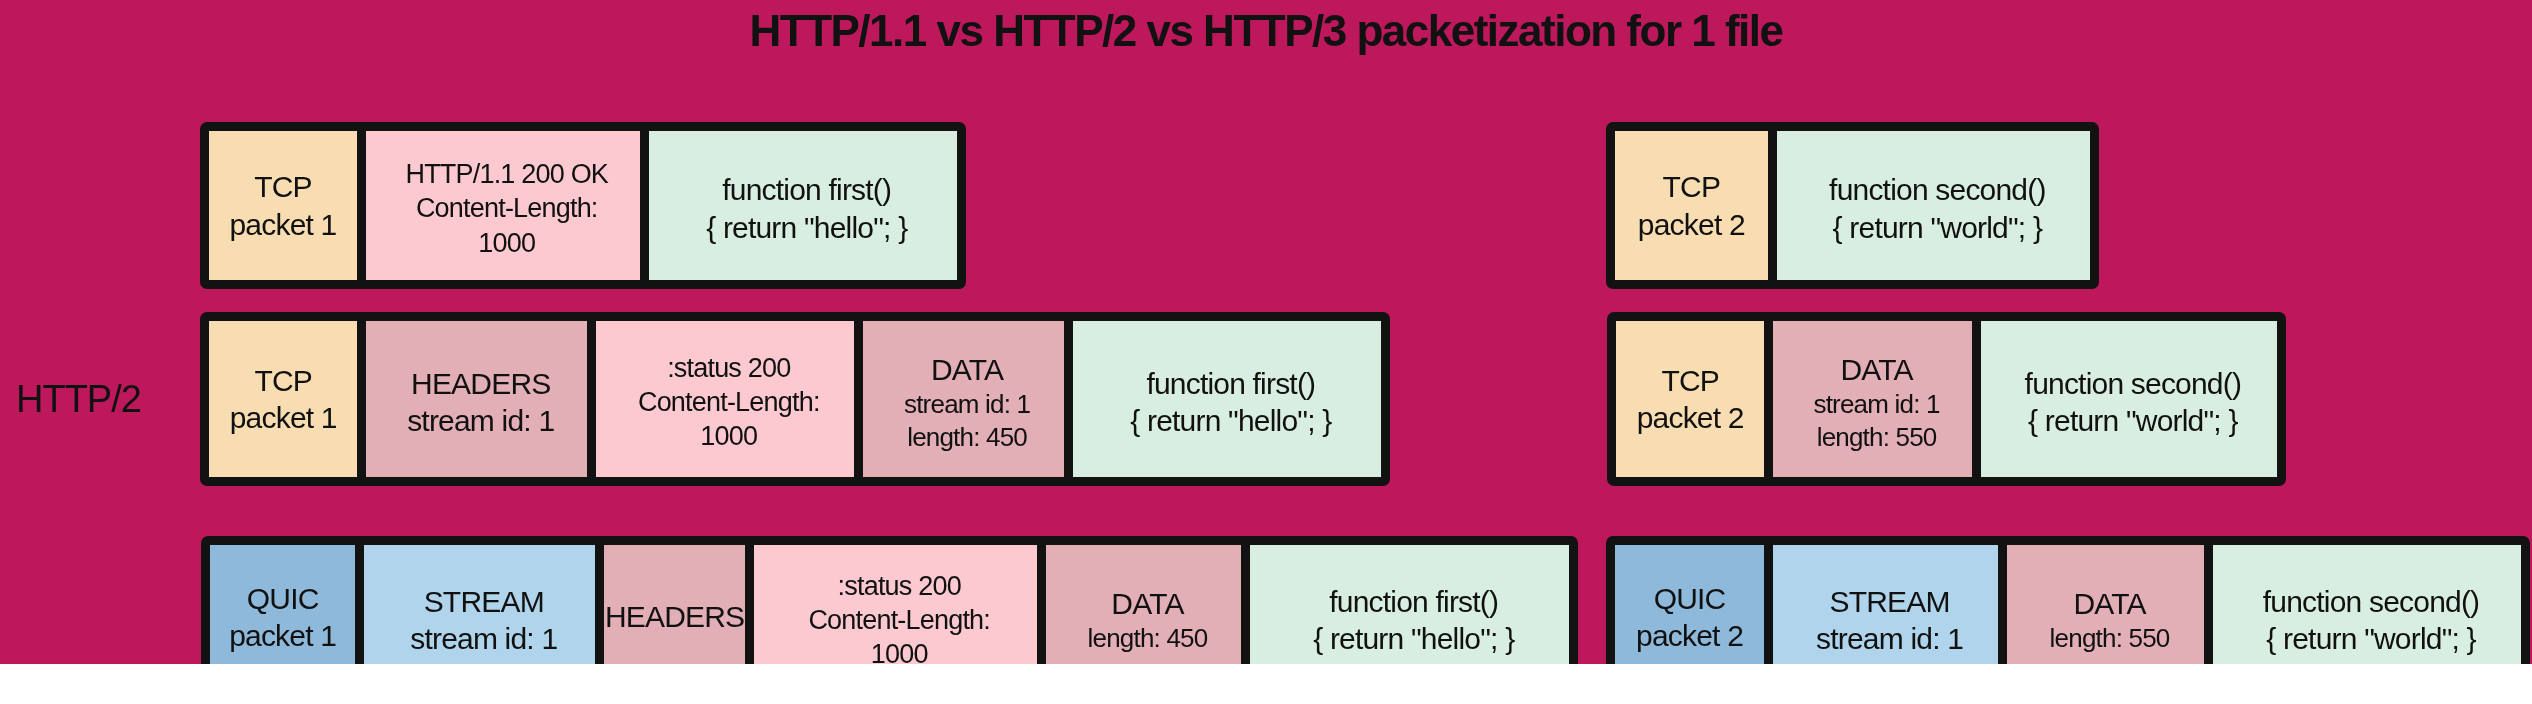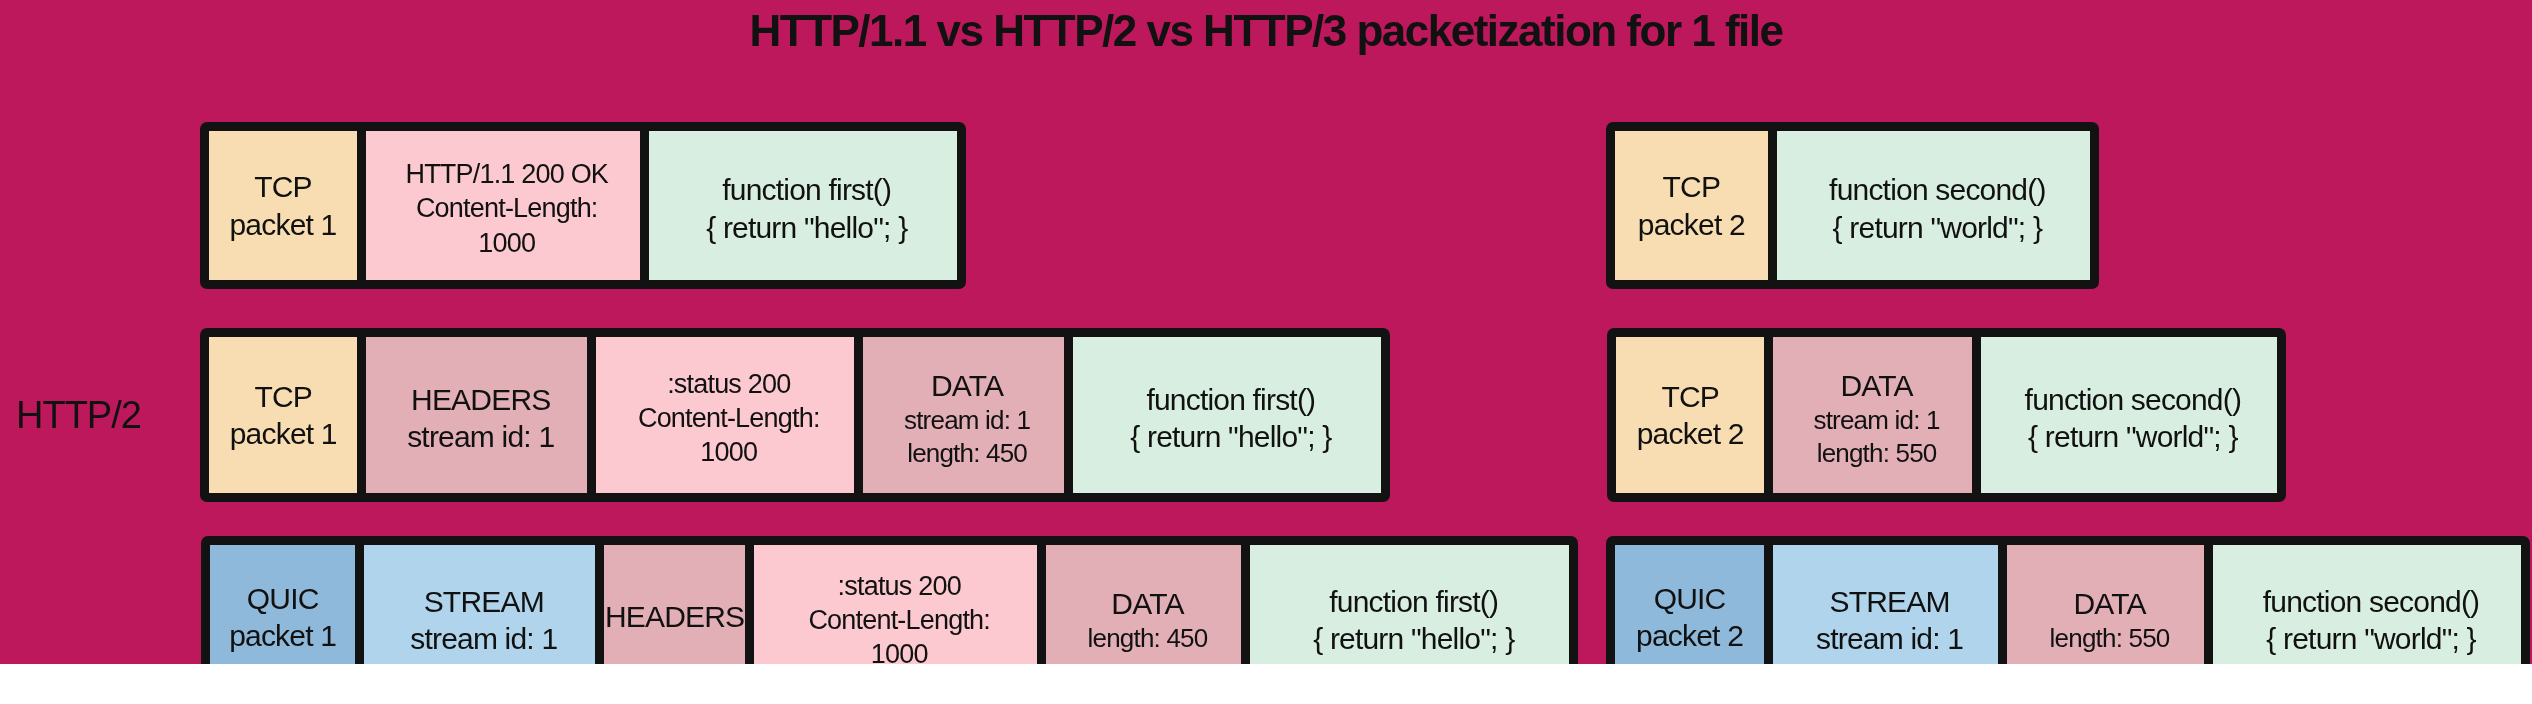--- a/index.html
+++ b/index.html
@@ -109,21 +109,21 @@
           <div class="cell center" style="background: rgb(247, 221, 177); flex: 151 151 0px;">
             <div class="ln">TCP</div>
             <div class="ln italic">packet 2</div>
           </div>
           <div class="cell" style="background: rgb(216, 238, 224); flex: 306 306 0px;">
             <div class="ln">function second()</div>
             <div class="ln">{ return "world"; }</div>
           </div>
         </div>
       </div>
-      <div class="row" style="top: 328px; height: 174px;">
+      <div class="row" style="top: 312px; height: 174px;">
         <div class="row-label">HTTP/2</div>
         <div class="packet" style="left: 200px; width: 1190px;">
           <div class="cell center" style="background: rgb(247, 221, 177); flex: 152 152 0px;">
             <div class="ln">TCP</div>
             <div class="ln italic">packet 1</div>
           </div>
           <div class="cell" style="background: rgb(227, 175, 182); flex: 217 217 0px;">
             <div class="ln">HEADERS</div>
             <div class="ln italic">stream id: 1</div>
           </div>

